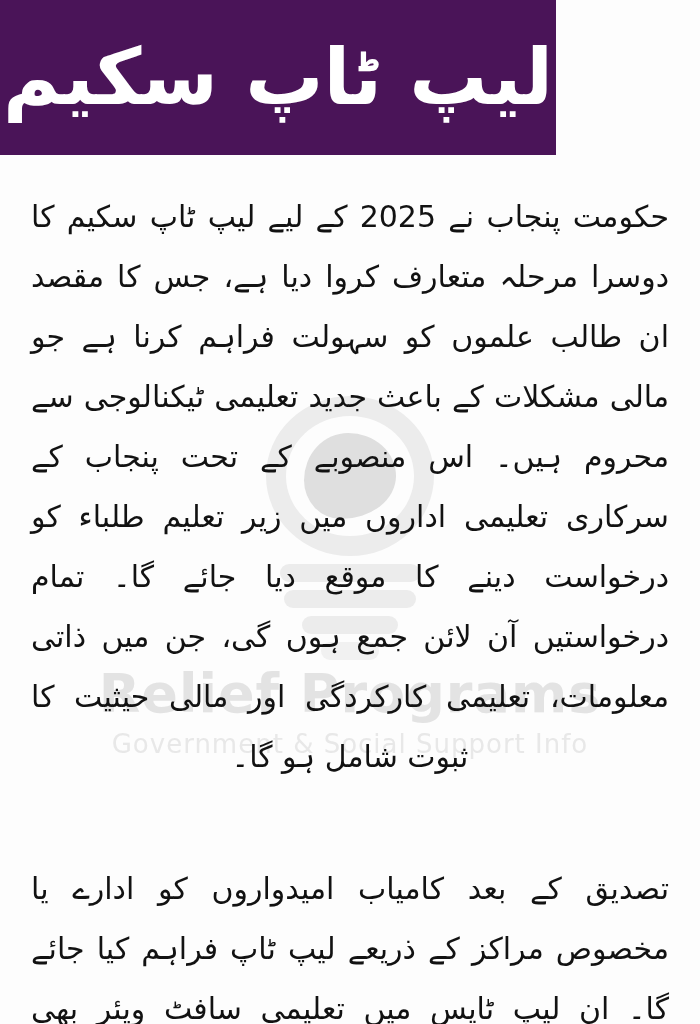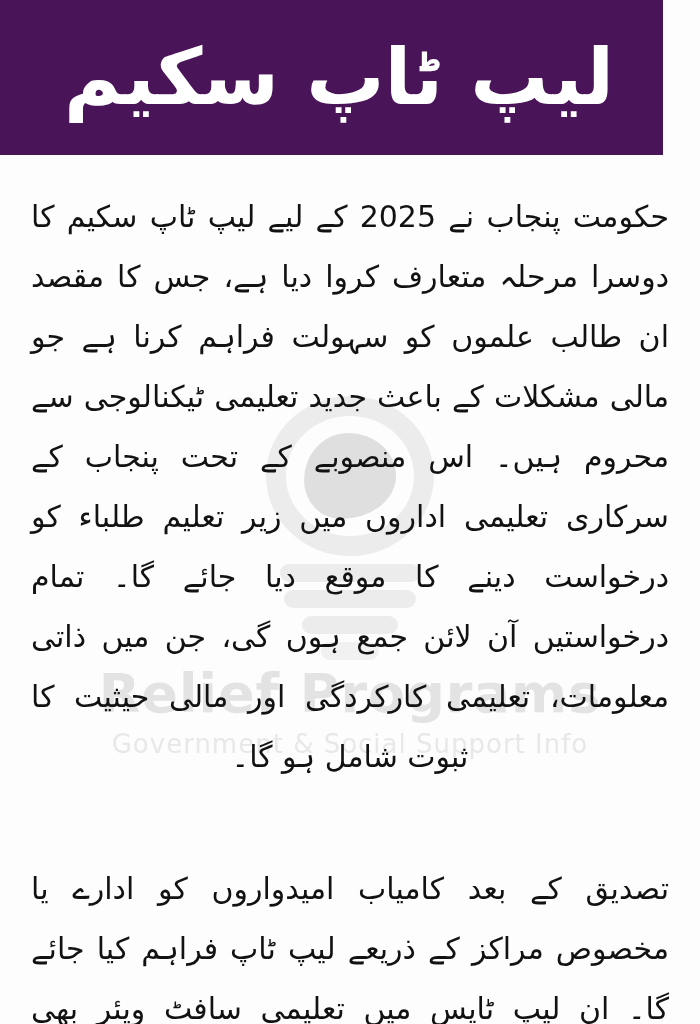--- a/index.html
+++ b/index.html
@@ -14,29 +14,28 @@
   .page {
     position: relative;
     width: 700px;
     height: 1024px;
     background: #fdfdfd;
   }
   
   .banner {
     position: absolute;
     top: 0; left: 0;
-    width: 648px;
+    width: 556px;
     height: 155px;
     background: #4A1458;
     display: flex;
     align-items: center;
     justify-content: center;
     overflow: hidden;
     z-index: 2;
-    padding-left: 15px;
   }
   .banner-title {
     margin: 0;
     color: #ffffff;
     font-size: 78px;
     line-height: 155px;
     font-weight: 700;
     direction: rtl;
     white-space: nowrap;
   }

